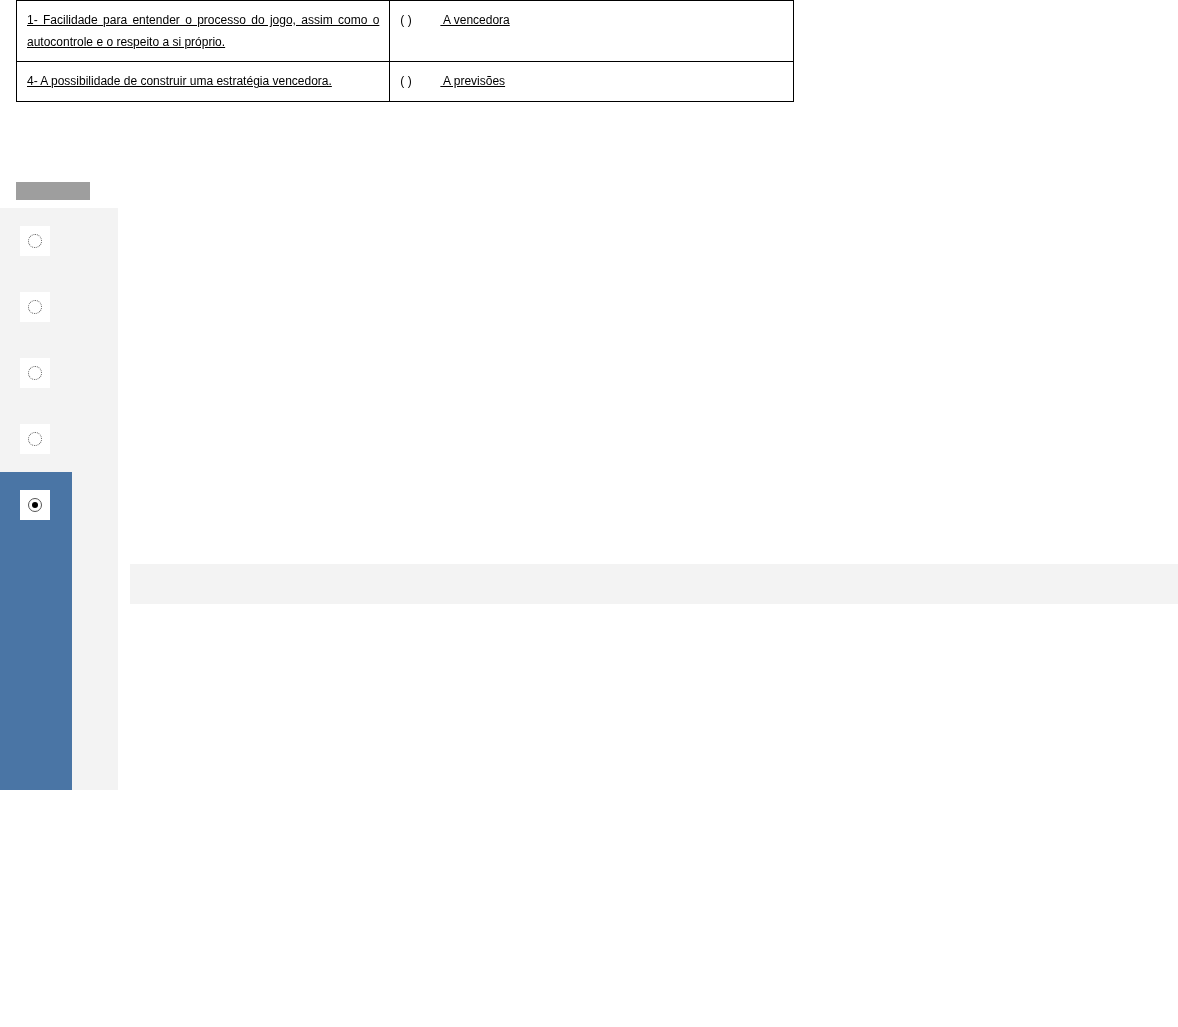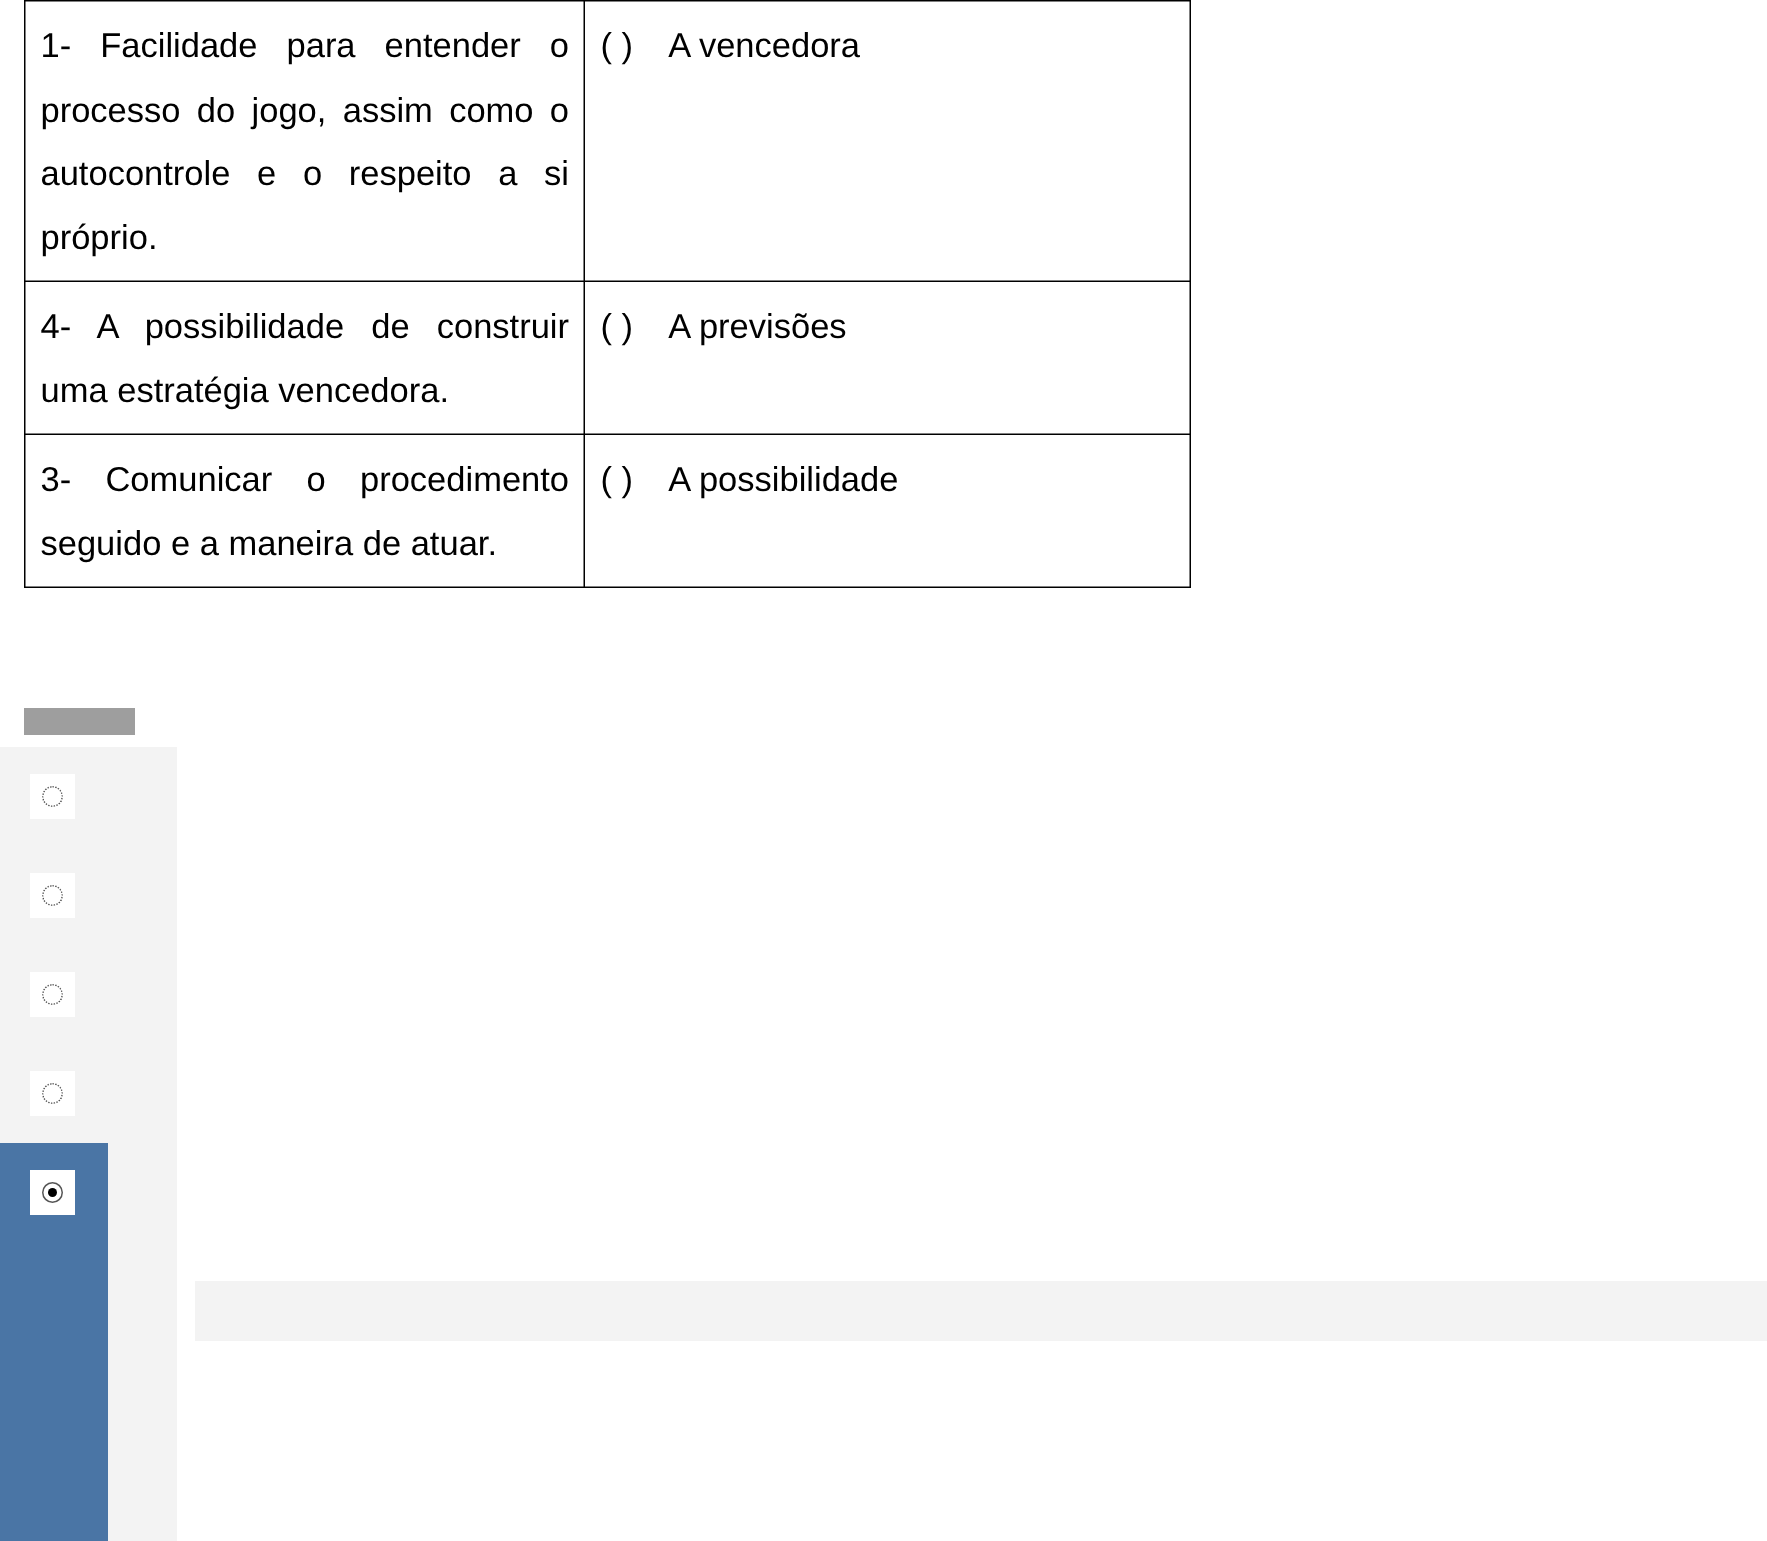--- a/index.html
+++ b/index.html
@@ -14,21 +14,22 @@
       border-collapse: collapse;
       margin: 0 16px;
       width: 778px;
       border: 1.5px solid #000;
     }
     .matching-table td {
       border: 1.5px solid #000;
       padding: 8px 10px 8px 10px;
       vertical-align: top;
       line-height: 1.85;
-      font-size: 23px;
+      font-size: 12px;
+      text-decoration: underline;
     }
     .matching-table td.left-col {
       width: 370px;
       text-align: justify;
     }
     .matching-table td.right-col {
       width: 400px;
     }
     .paren { display:inline-block; width:40px; }
     .spacer-below-table { height: 80px; }
@@ -106,27 +107,20 @@
       <span>A vencedora</span>
     </td>
   </tr>
   <tr>
     <td class="left-col">4- A possibilidade de construir uma estratégia vencedora.</td>
     <td class="right-col">
       <span class="paren">(   )</span>
       <span>A previsões</span>
     </td>
   </tr>
-  <tr>
-    <td class="left-col">3- Comunicar o procedimento seguido e a maneira de atuar.</td>
-    <td class="right-col">
-      <span class="paren">(   )</span>
-      <span>A possibilidade</span>
-    </td>
-  </tr>
 </tbody>
   </table>
 
 <div class="spacer-below-table"></div>
 
 <div class="gray-bar"></div>
 
 <div class="options-area">
   <div class="wide-light-band"></div>
   <div class="options-col">

